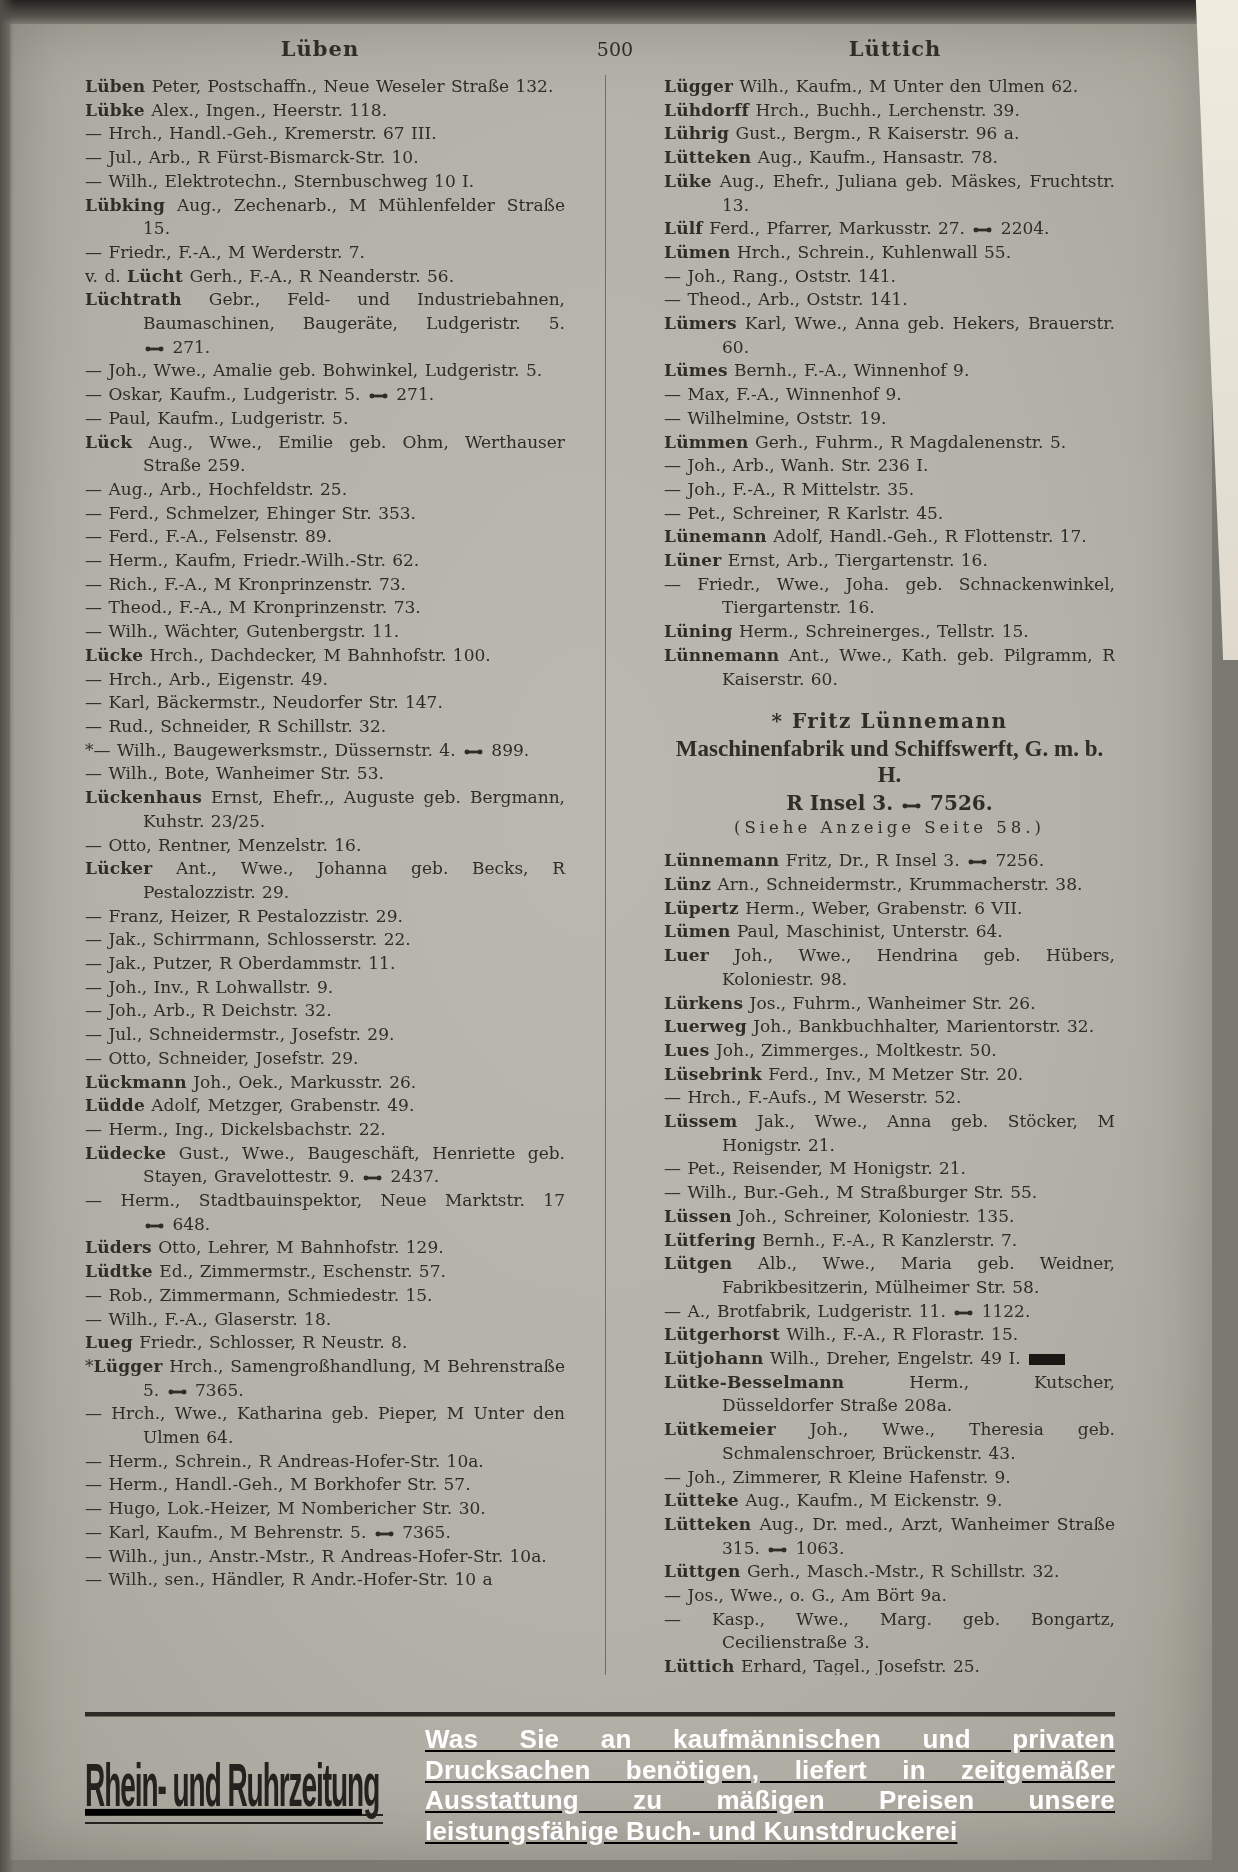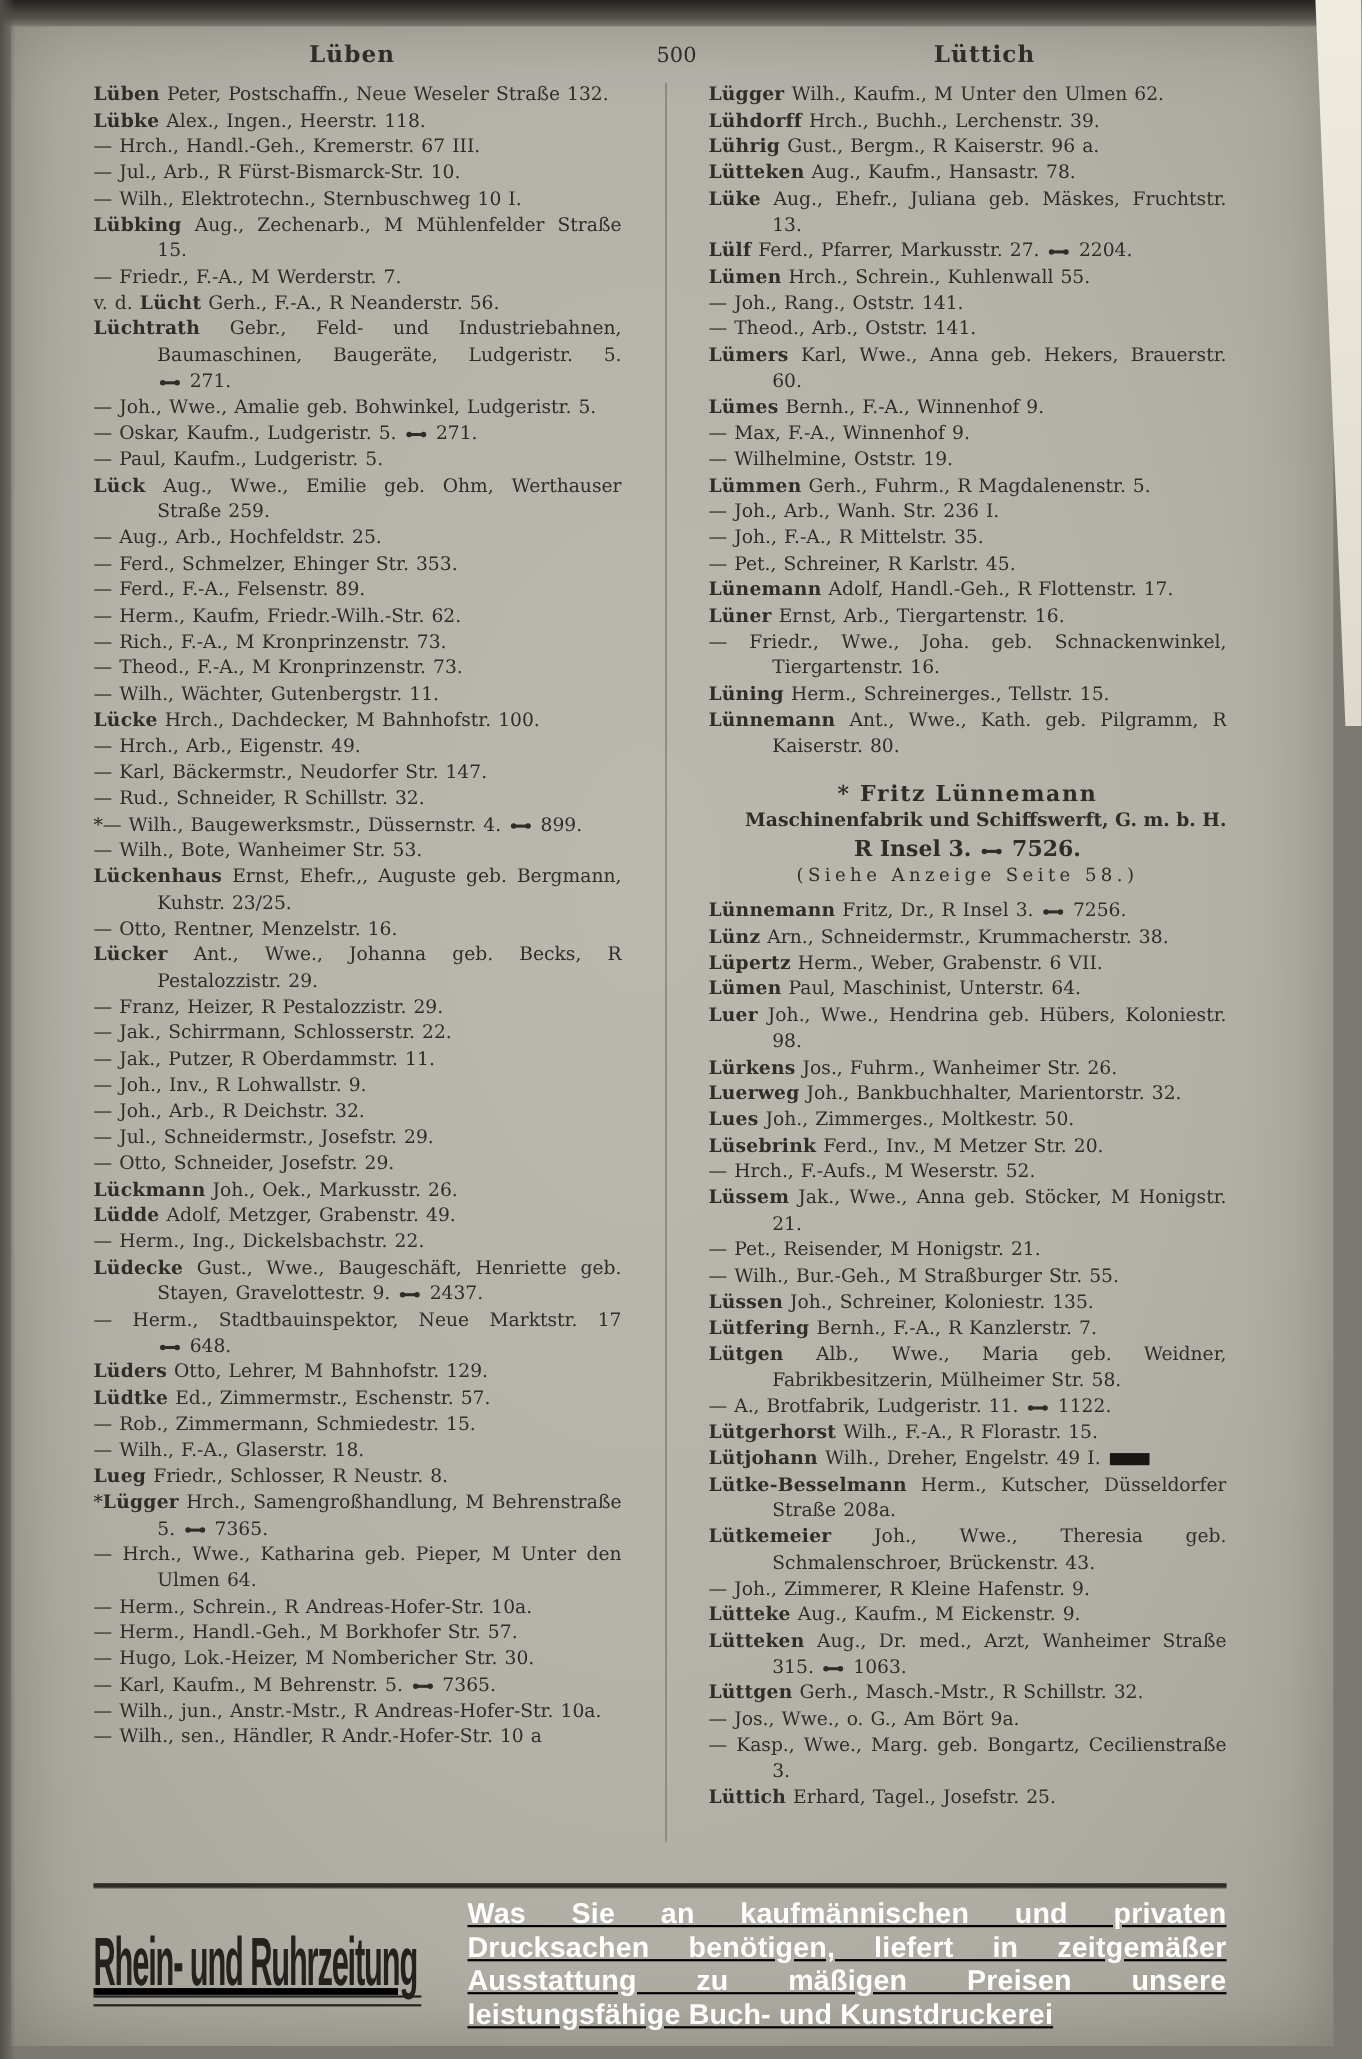--- a/index.html
+++ b/index.html
@@ -19,30 +19,30 @@
     background:linear-gradient(to bottom,#efecd f0,#ded9cc);
     background:linear-gradient(to bottom,#efecdf,#ded9cc);
     clip-path:polygon(32% 0,100% 0,100% 100%,76% 100%);}
   .content{position:absolute;left:85px;top:36px;width:1030px;z-index:2;color:#2f2d27;}
   .page-header{display:flex;align-items:baseline;}
   .h-left{width:470px;text-align:center;font-weight:bold;font-size:21px;letter-spacing:1px;}
   .h-num{width:120px;text-align:center;font-size:19px;}
   .h-right{flex:1;text-align:center;font-weight:bold;font-size:21px;letter-spacing:1px;}
   .columns{display:flex;margin-top:14px;height:1600px;overflow:hidden;}
   .col-left{width:480px;padding-right:40px;}
-  .col-right{flex:1;padding-left:38px;border-left:1px solid #716d60;}
+  .col-right{flex:1;padding-left:58px;border-left:1px solid #716d60;}
   .entry{margin:0;padding-left:58px;text-indent:-58px;font-size:17px;line-height:23.7px;
     text-align:justify;word-spacing:1px;color:#2f2d27;}
   .lead{font-weight:bold;letter-spacing:.2px;}
   .phone{white-space:nowrap;margin-top:44px;}
   .phone svg{vertical-align:baseline;margin:0 2px;}
   .blot{display:inline-block;width:36px;height:11px;background:#181713;vertical-align:middle;margin-left:8px;}
   .feature{margin:18px 0 12px;}
   .f1{text-align:center;font-weight:bold;font-size:20px;letter-spacing:1.5px;margin-bottom:3px;}
-  .f2{text-align:right;font-weight:bold;font-size:17px;}
+  .f2{text-align:center;font-weight:bold;font-size:23px;font-family:Liberation Serif, serif;}
   .f3{text-align:center;font-weight:bold;font-size:20px;margin:3px 0;}
   .f4{text-align:center;letter-spacing:4px;font-size:16.5px;}
   .footer{position:absolute;left:85px;width:1030px;top:1712px;z-index:2;}
   .footer-rule{height:4px;background:#2c2b26;box-shadow:0 1px 0 #6f6d63;}
   .footer-body{display:flex;gap:32px;margin-top:8px;align-items:center;text-decoration:underline;}
   .brand-box{width:308px;padding-top:4px;}
   .brand-text{font-family:"Liberation Sans",sans-serif;font-weight:bold;font-size:40px;
     white-space:nowrap;transform:scale(.70,1.55);transform-origin:left top;
     letter-spacing:-1.5px;color:#23221e;height:64px;}
   .brand-underline{height:6px;border-top:2.5px solid #23221e;border-bottom:2.5px solid #23221e;width:298px;}
@@ -167,21 +167,21 @@
         <p class="entry"><span class="rest">— Max, F.-A., Winnenhof 9.</span></p>
         <p class="entry"><span class="rest">— Wilhelmine, Oststr. 19.</span></p>
         <p class="entry"><b class="lead">Lümmen</b> <span class="rest">Gerh., Fuhrm., R Magdalenenstr. 5.</span></p>
         <p class="entry"><span class="rest">— Joh., Arb., Wanh. Str. 236 I.</span></p>
         <p class="entry"><span class="rest">— Joh., F.-A., R Mittelstr. 35.</span></p>
         <p class="entry"><span class="rest">— Pet., Schreiner, R Karlstr. 45.</span></p>
         <p class="entry"><b class="lead">Lünemann</b> <span class="rest">Adolf, Handl.-Geh., R Flottenstr. 17.</span></p>
         <p class="entry"><b class="lead">Lüner</b> <span class="rest">Ernst, Arb., Tiergartenstr. 16.</span></p>
         <p class="entry"><span class="rest">— Friedr., Wwe., Joha. geb. Schnackenwinkel, Tiergartenstr. 16.</span></p>
         <p class="entry"><b class="lead">Lüning</b> <span class="rest">Herm., Schreinerges., Tellstr. 15.</span></p>
-        <p class="entry"><b class="lead">Lünnemann</b> <span class="rest">Ant., Wwe., Kath. geb. Pilgramm, R Kaiserstr. 80.</span></p>
+        <p class="entry"><b class="lead">Lünnemann</b> <span class="rest">Ant., Wwe., Kath. geb. Pilgramm, R Kaiserstr. 60.</span></p>
         <div class="feature">
           <div class="f1">* Fritz Lünnemann</div>
           <div class="f2">Maschinenfabrik und Schiffswerft, G. m. b. H.</div>
           <div class="f3"><span>R Insel 3.</span>  <span class="phone"><svg width="19" height="8" viewBox="0 0 26 10">
                 <circle cx="4" cy="5" r="3.4" fill="#2f2d27"></circle>
                 <circle cx="22" cy="5" r="3.4" fill="#2f2d27"></circle>
                 <rect x="4" y="3.1" width="18" height="3.8" fill="#2f2d27"></rect>
               </svg> <span class="phone-number">7526.</span></span></div>
           <div class="f4">(Siehe Anzeige Seite 58.)</div>
         </div>

